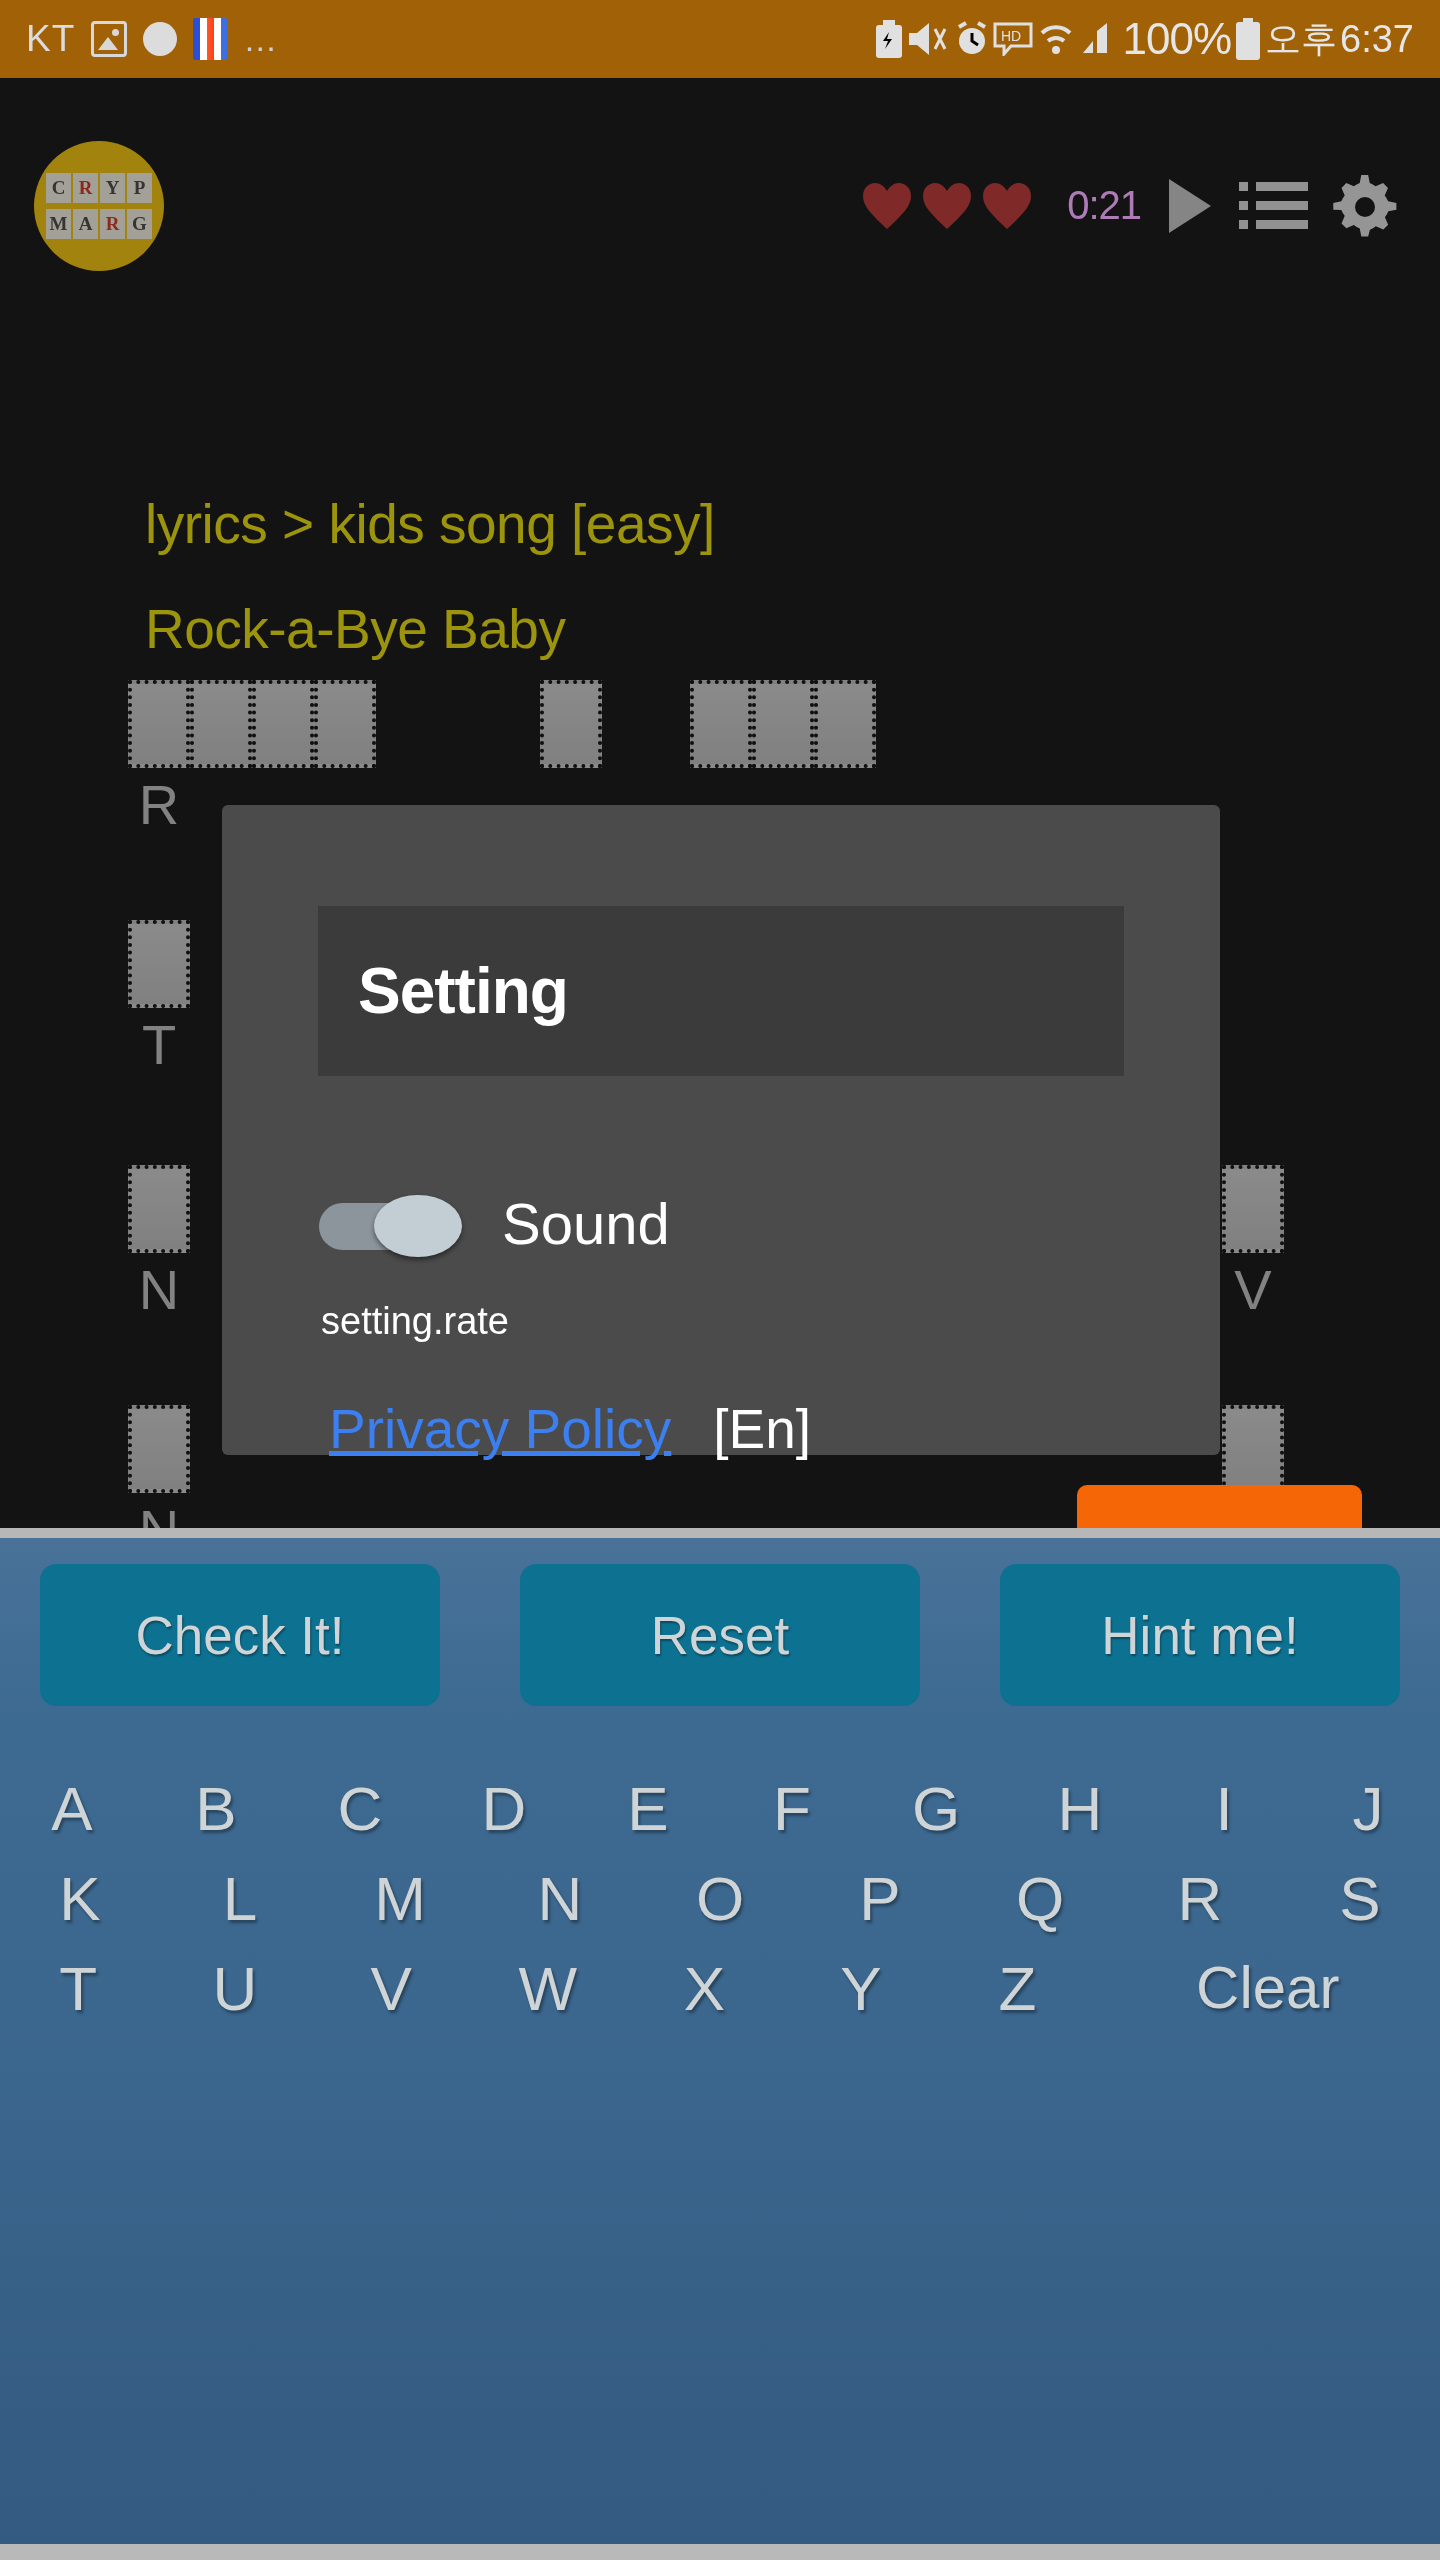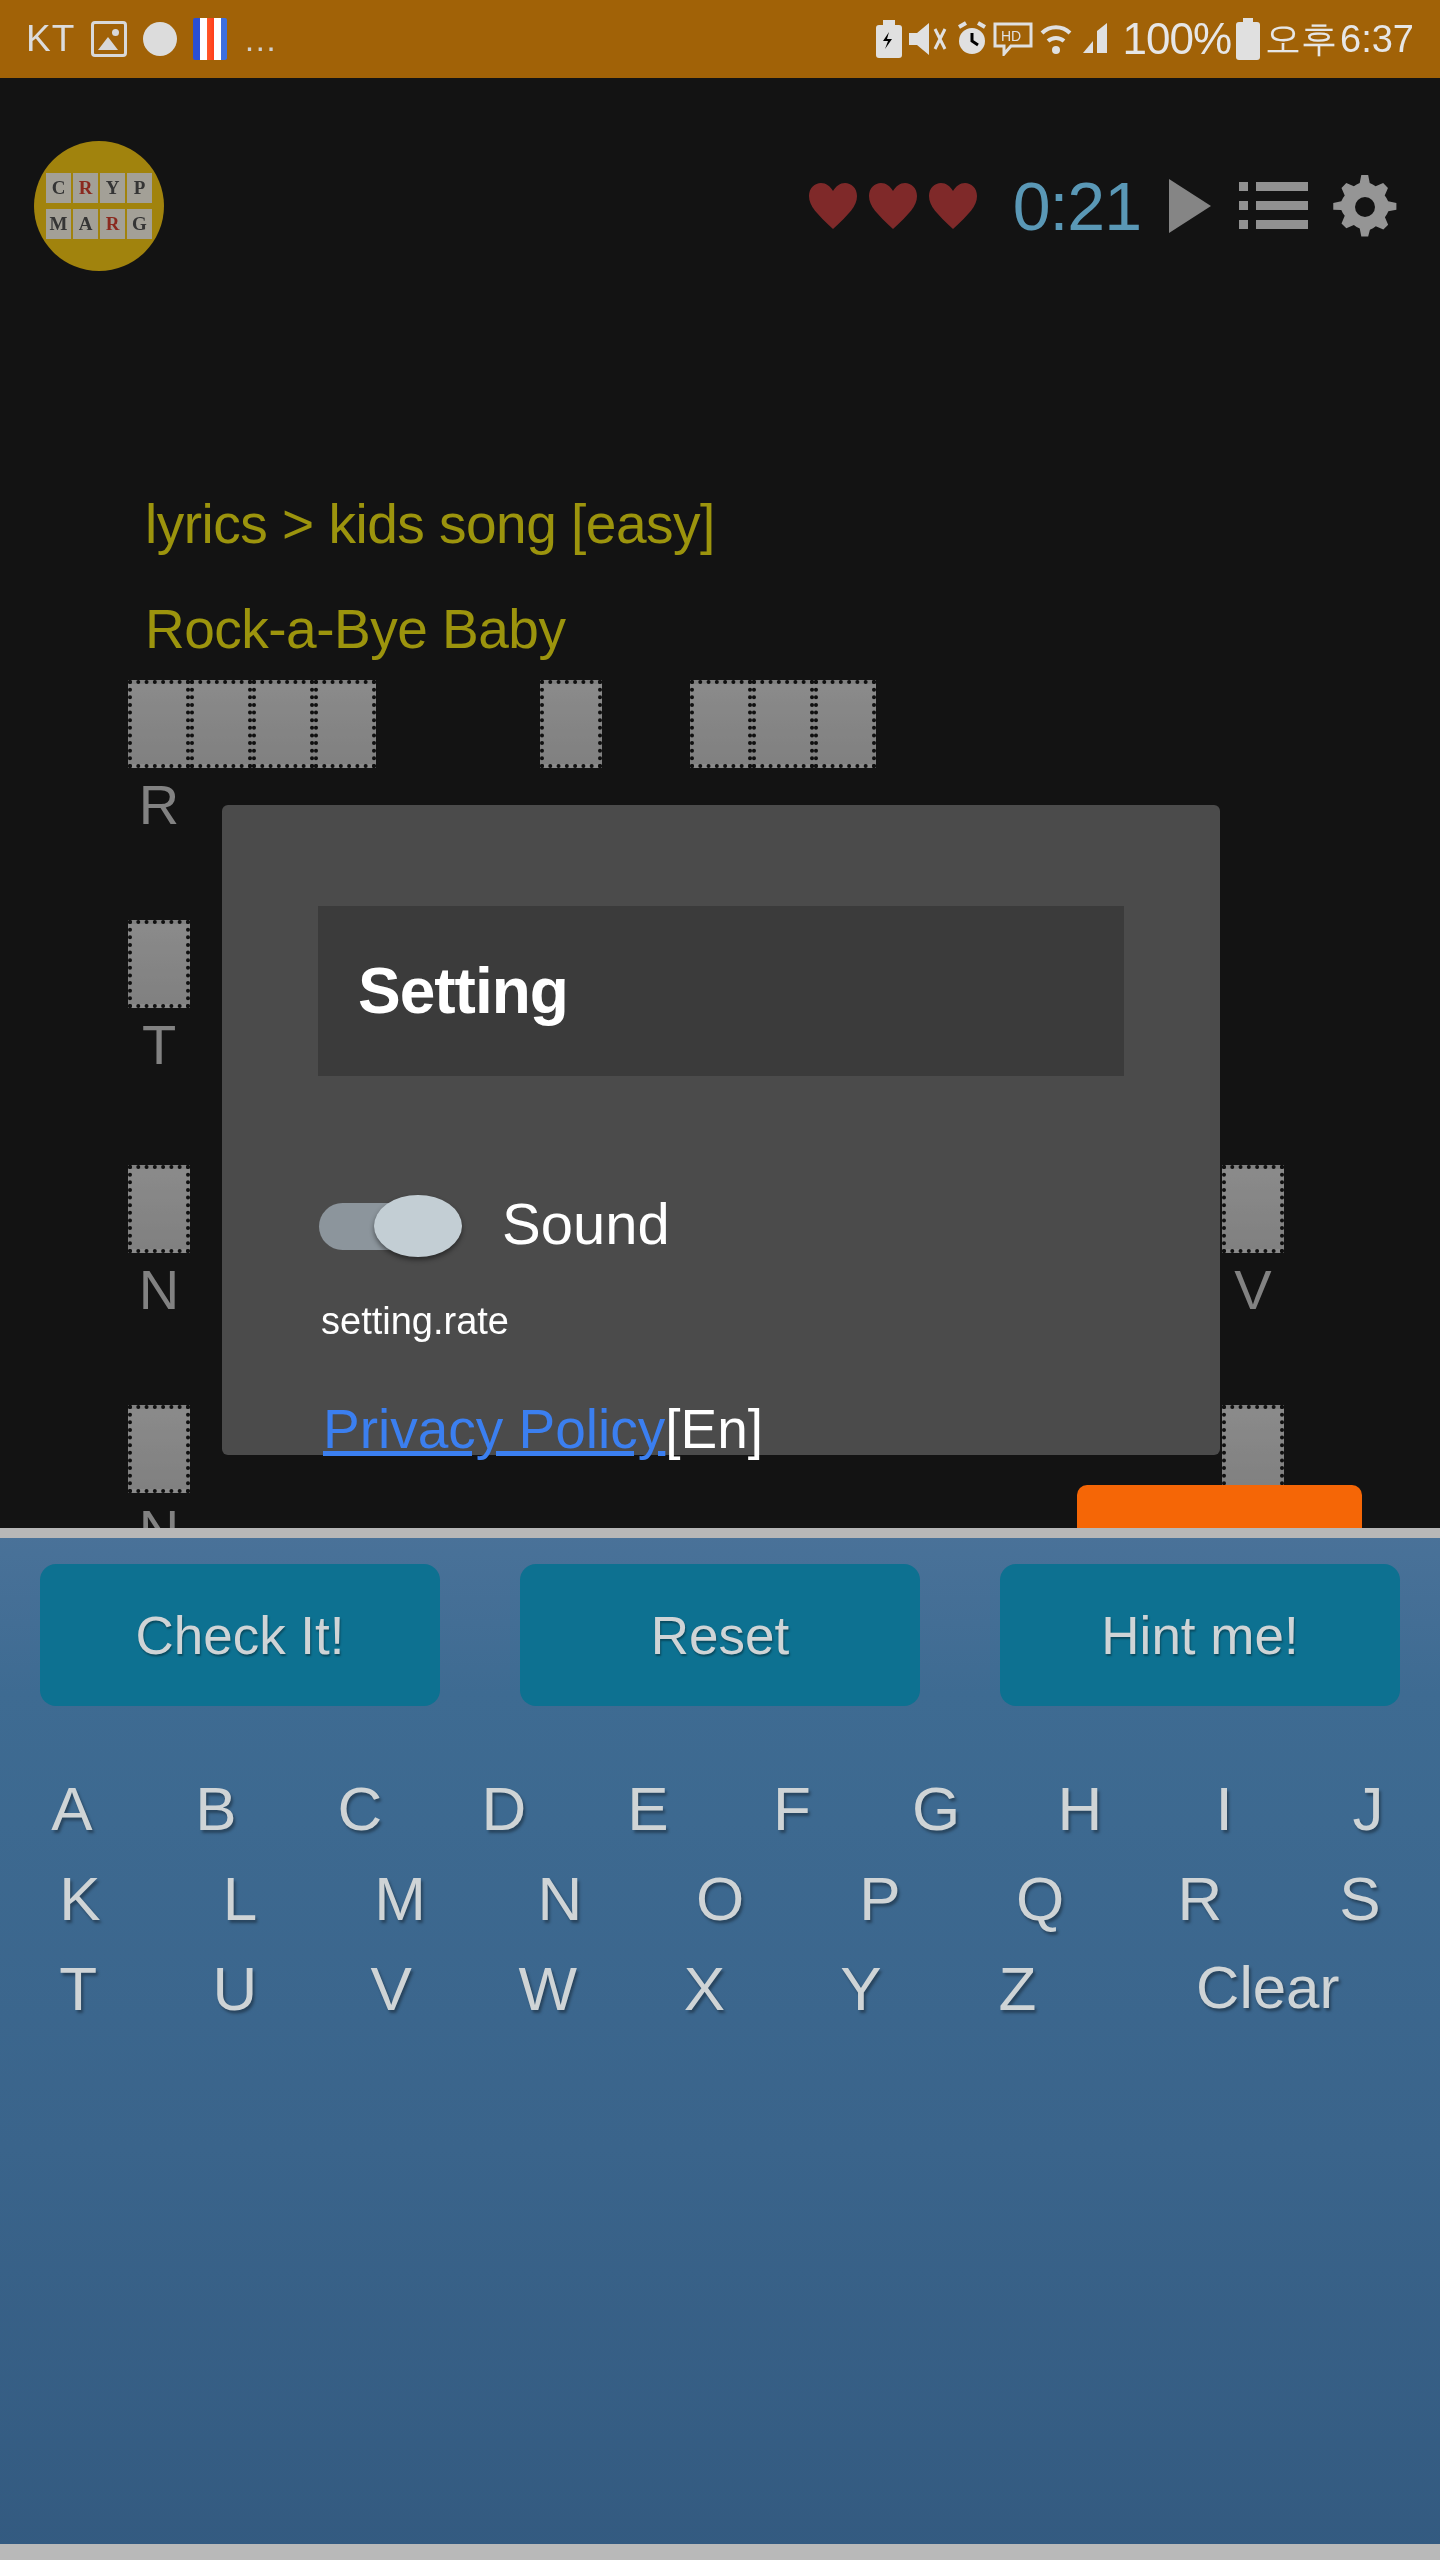--- a/index.html
+++ b/index.html
@@ -48,21 +48,21 @@
   .logo-tile{
     width:25px; height:30px; background:#e2ded2; color:#4a4a4a;
     font-size:19px; font-weight:bold; display:flex; align-items:center; justify-content:center;
     font-family:"Liberation Serif", serif;
   }
   .logo-tile.red{ color:#c0392b; }
   .hdr-right{ margin-left:auto; display:flex; align-items:center; gap:22px; padding-right:6px;}
   .hearts{ display:flex; gap:8px; margin-right:12px;}
   .heart{ width:52px; height:48px; position:relative; }
   .heart svg{ display:block; }
-  .timer{ font-size:68px; color:#7dd3fc; letter-spacing:-1px; }
+  .timer{ font-size:40px; color:#f0abfc; letter-spacing:-1px; }
   .play-tri{
     width:0;height:0;border-left:42px solid #b9b9b9;
     border-top:27px solid transparent;border-bottom:27px solid transparent; margin:0 6px;
   }
   .list-icon{ display:flex; flex-direction:column; gap:10px; }
   .list-icon span{ display:flex; align-items:center; gap:8px; }
   .list-dot{ width:9px; height:9px; background:#c9c9c9; }
   .list-bar{ width:52px; height:9px; background:#c9c9c9; }
   .gear{ width:70px; height:70px; }
 
@@ -100,21 +100,21 @@
   .switch .track{
     position:absolute; left:0; top:8px; width:120px; height:47px;
     background:#8c959c; border-radius:24px;
   }
   .switch .thumb{
     position:absolute; left:55px; top:0; width:88px; height:62px; border-radius:50%;
     background:#c3ced4; box-shadow:0 3px 5px rgba(0,0,0,0.45);
   }
   .sound-label{ font-size:58px; color:#fff; }
   .row-rate{ position:absolute; left:99px; top:495px; font-size:38px; color:#fff; }
-  .row-privacy{ position:absolute; left:101px; top:592px; font-size:55px; display:flex; align-items:baseline;}
+  .row-privacy{ position:absolute; left:107px; top:592px; font-size:55px; display:flex; align-items:baseline;gap:42px;}
   .pp-link{ color:#3b7ff0; text-decoration:underline; }
   .pp-suffix{ color:#fff; }
   .close-btn{
     position:absolute; left:855px; top:680px; width:285px; height:145px;
     background:#f56606; border-radius:10px; color:#fff; font-size:56px; font-weight:bold;
     display:flex; align-items:center; justify-content:center; border:none; cursor:pointer;
     font-family:"Liberation Sans", sans-serif;
   }
 
   

